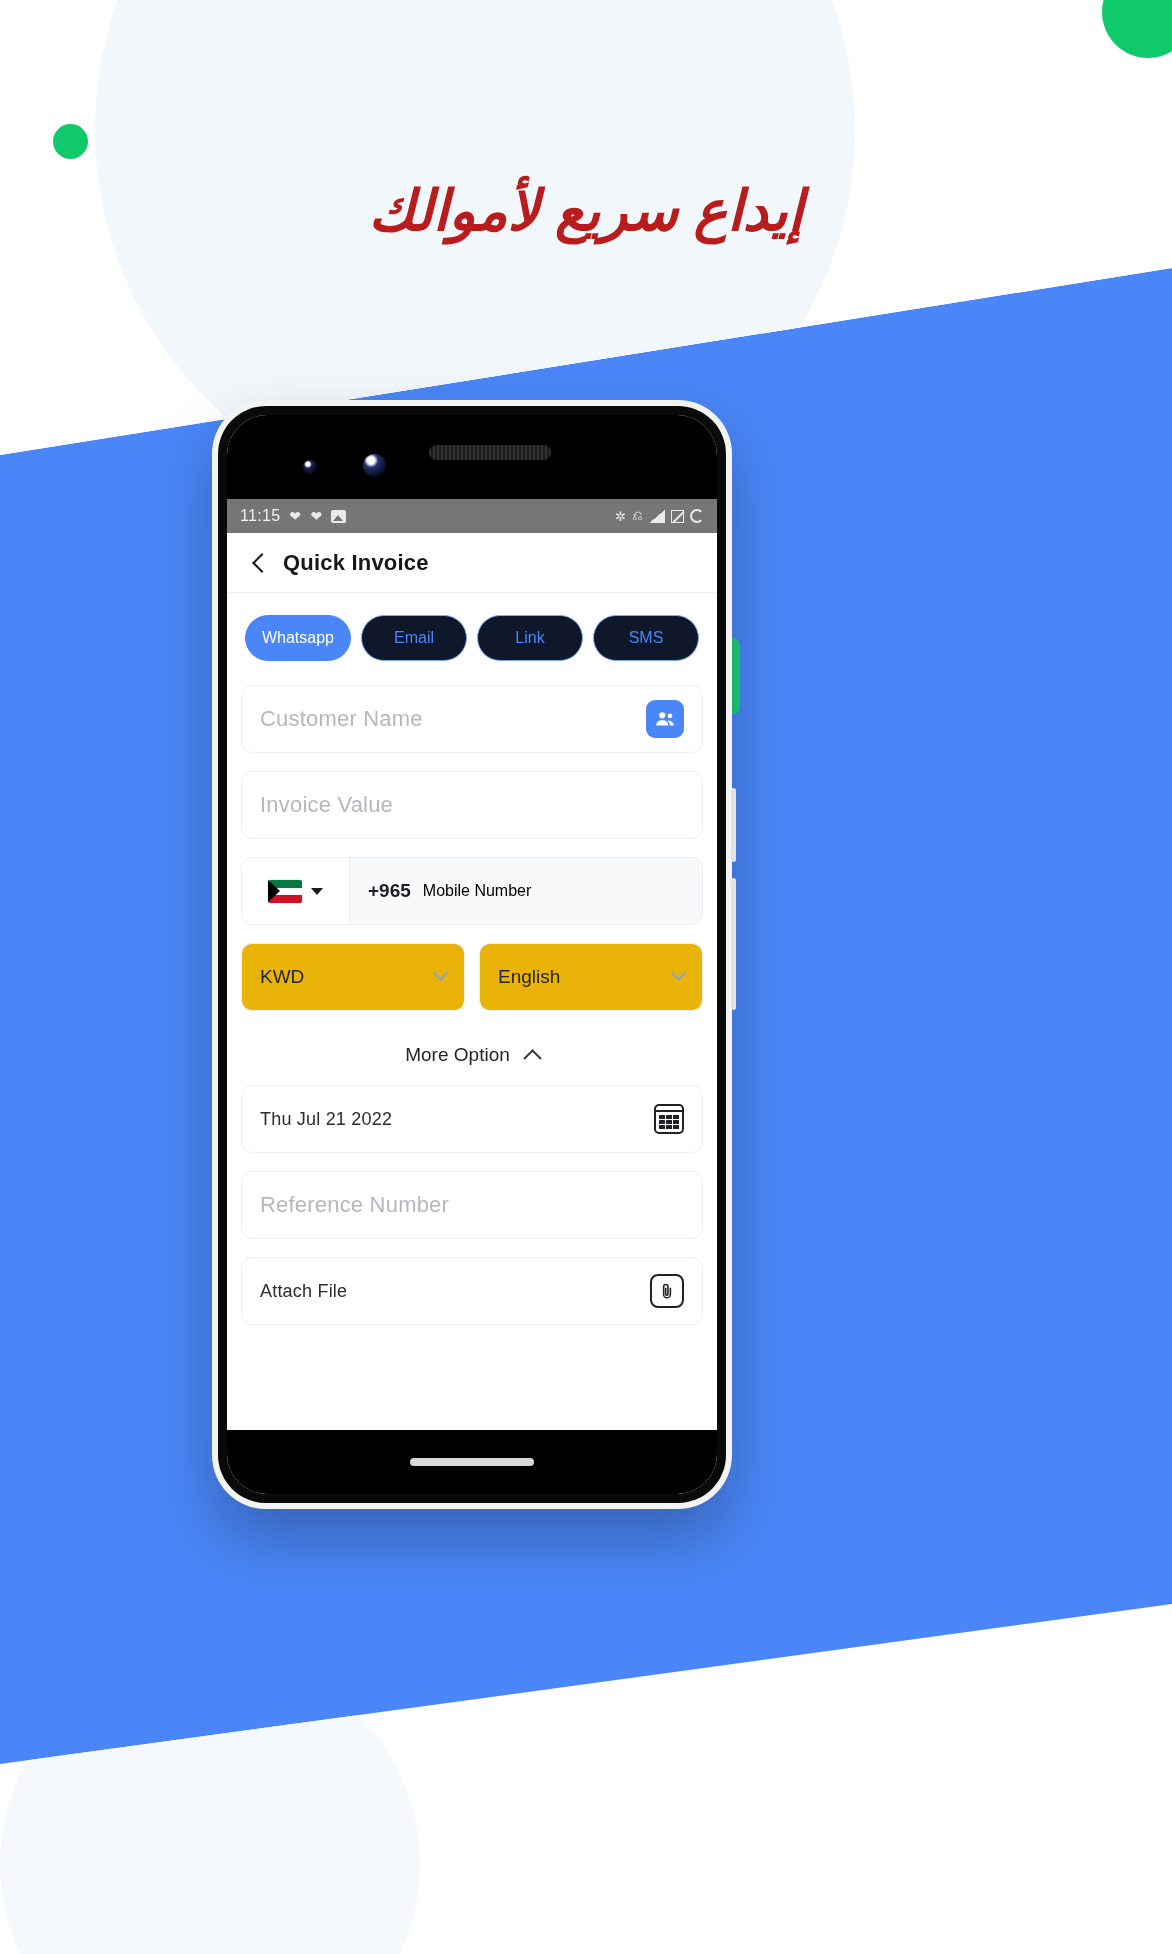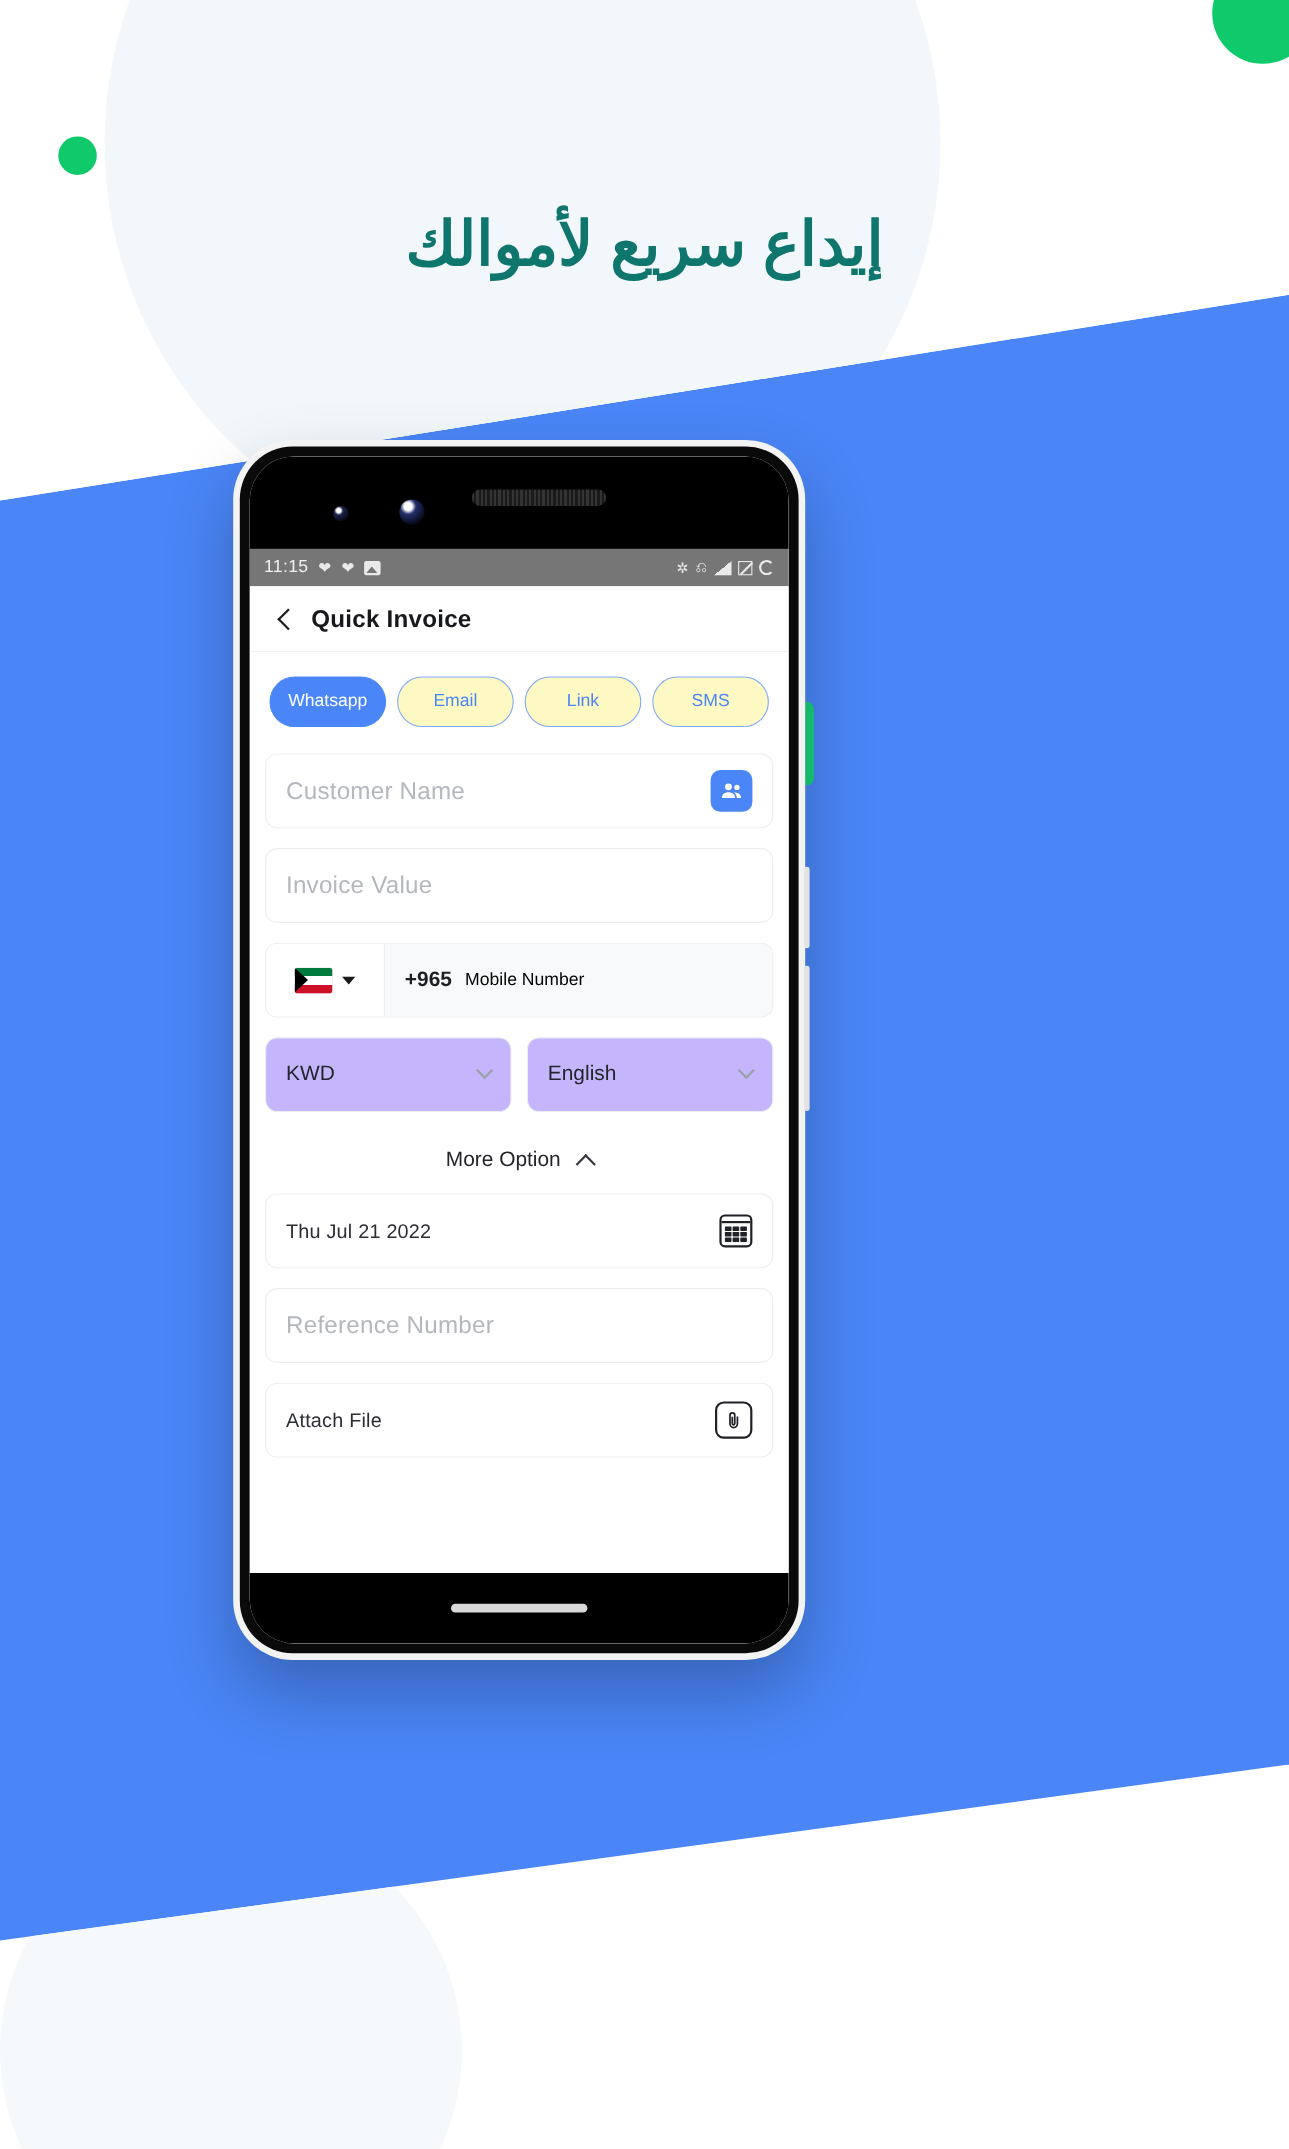--- a/index.html
+++ b/index.html
@@ -75,26 +75,27 @@
   }
   .title-en {
     font-size: 62px;
     font-weight: 700;
     letter-spacing: -1px;
     color: #5b90f5;
     text-shadow: 3px 4px 0 #cfdffc;
     line-height: 1.15;
   }
   .title-ar {
-    margin-top: 26px;
+    margin-top: 15px;
     font-size: 56px;
     font-weight: 700;
-    color: #0f766e;
+    color: #b91c1c;
     direction: rtl;
     line-height: 1.3;
+    font-style: italic;
   }
 
   
   .phone {
     position: absolute;
     left: 212px; top: 400px;
     width: 520px; height: 1109px;
     border-radius: 54px;
     background: #f3f3f4;
     padding: 6px;
@@ -229,21 +230,21 @@
     padding: 0 4px;
   }
   .chip {
     flex: 1 1 0;
     height: 46px;
     border-radius: 23px;
     display: flex; align-items: center; justify-content: center;
     font-size: 16px;
     border: 1.4px solid #7ea9f7;
     color: #4a86f7;
-    background: #fef9c3;
+    background: #0f172a;
     cursor: pointer;
     white-space: nowrap;
   }
   .chip.active {
     background: #4a86f7;
     border-color: #4a86f7;
     color: #fff;
   }
 
   .field {
@@ -318,21 +319,21 @@
 
   .select-row { display: flex; gap: 14px; margin-bottom: 14px; }
   .select-box {
     flex: 1 1 0;
     height: 68px;
     border: 1.3px solid #ebedf0;
     border-radius: 11px;
     display: flex; align-items: center;
     padding: 0 18px;
     cursor: pointer;
-    background: #c4b5fd;
+    background: #eab308;
   }
   .select-box .val { font-size: 19px; color: #23252b; }
   .chev-sm {
     margin-left: auto;
     width: 11px; height: 11px;
     border-right: 2px solid #9aa0a8;
     border-bottom: 2px solid #9aa0a8;
     transform: rotate(45deg) translate(-3px,-3px);
   }
 

